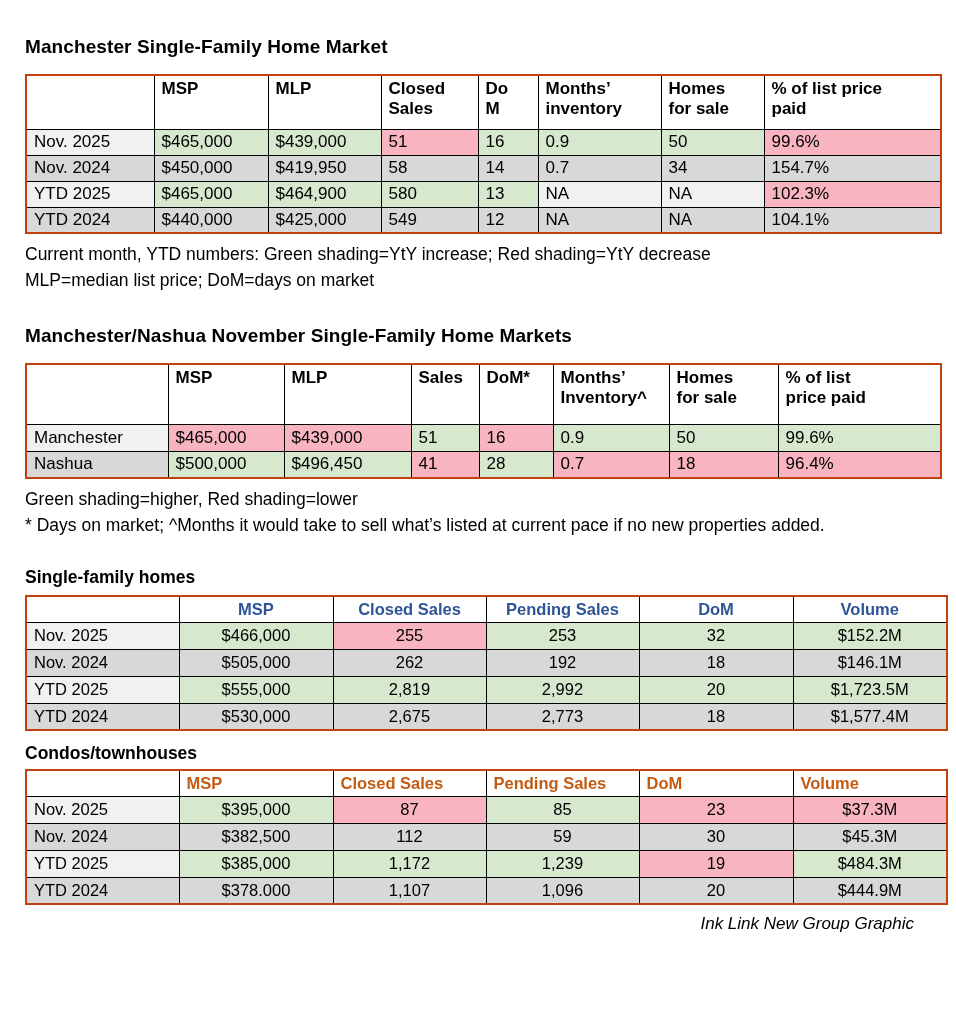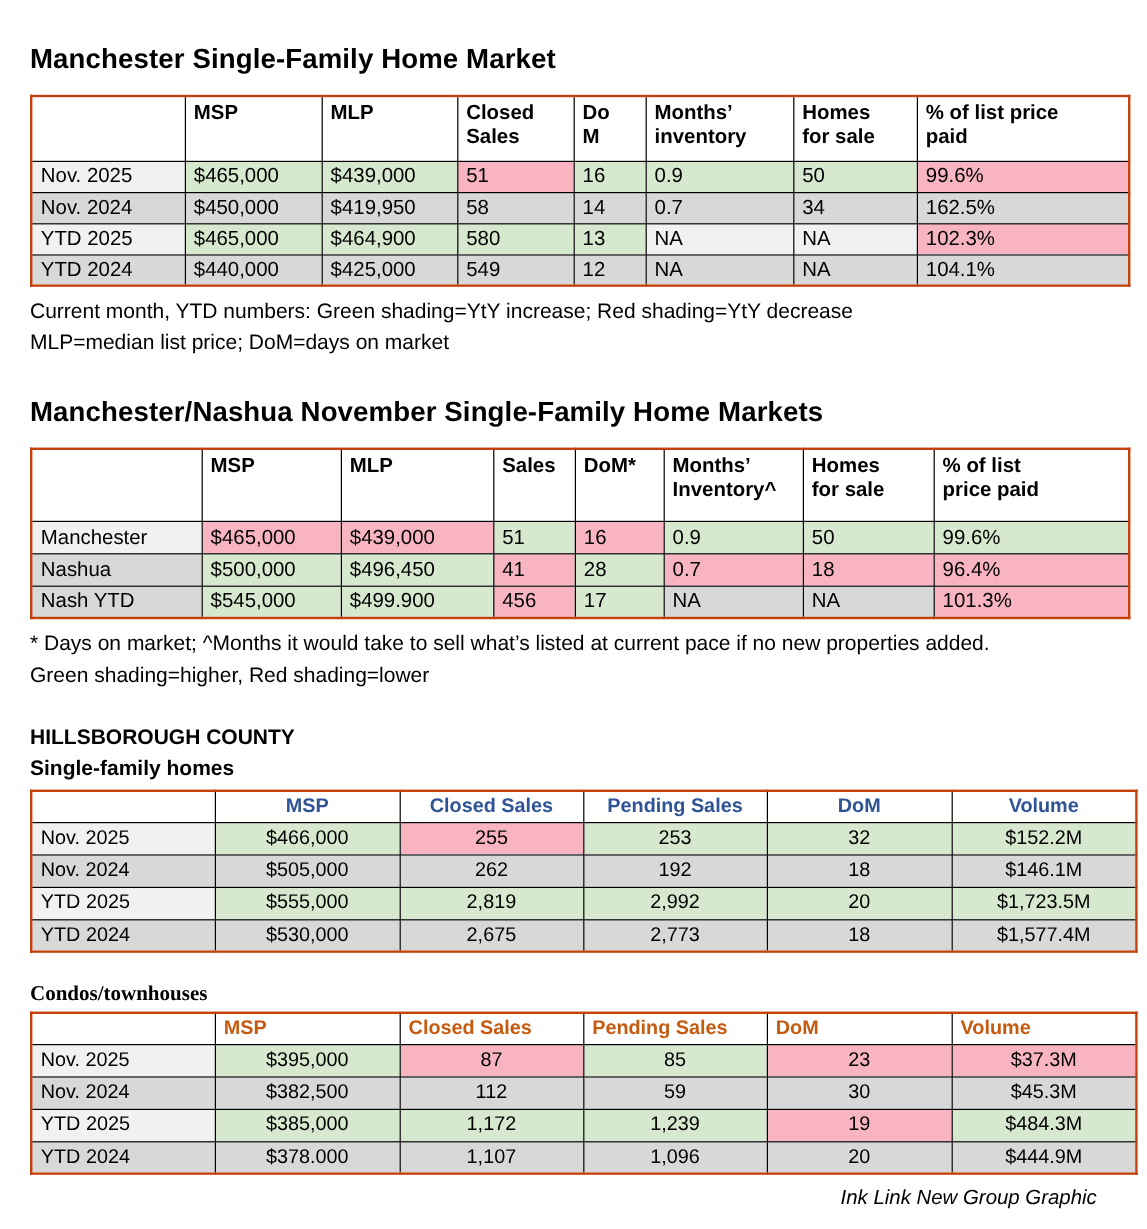--- a/index.html
+++ b/index.html
@@ -5,21 +5,21 @@
   * { box-sizing: border-box; }
   html,body { margin:0; padding:0; }
   body {
     width: 956px; height: 1024px;
     background: #ffffff; color: #000;
     font-family: "Liberation Sans", sans-serif;
     padding: 36px 14px 0 25px;
     overflow: hidden;
   }
   .section-title {
-    font-size: 23px; font-weight: 700; margin: 0 0 16px 0;
+    font-size: 19px; font-weight: 700; margin: 0 0 16px 0;
     letter-spacing: 0.1px;
   }
   table {
     border-collapse: collapse; table-layout: fixed;
     border: 2px solid #c2410c;
   }
   th, td {
     border: 1.5px solid #000;
     padding: 1px 7px;
     overflow: hidden;
@@ -45,21 +45,21 @@
   
   .bg-g  { background: #d6e8cd; }
   .bg-p  { background: #f8b5c1; }
   .bg-lt { background: #f1f1f1; }
   .bg-gy { background: #d8d8d8; }
 
   .notes { margin: 7px 0 0 0; font-size: 17.5px; line-height: 26px; }
   .notes div { margin: 0; }
   .gap-lg { margin-top: 32px; }
   .county-block { margin-top: 26px; font-size: 17.5px; font-weight: 700; line-height: 26px; }
-  .sub-title { font-size: 17.5px; font-weight: 700; margin: 23px 0 5px 0; font-family: Liberation Serif, serif; }
+  .sub-title { font-size: 17.5px; font-weight: 700; margin: 12px 0 5px 0; }
   .sub-title-first { font-size: 17.5px; font-weight: 700; margin: 0 0 5px 0; }
   .credit {
     font-style: italic; font-size: 17px; text-align: right;
     margin: 8px 28px 0 0; line-height: 22px;
   }
 </style>
 </head>
 <body>
 
 <div class="section-title">Manchester Single-Family Home Market</div>
@@ -104,21 +104,21 @@
         <td class="bg-p">99.6%</td>
       </tr>
       <tr>
         <td class="rowlabel bg-gy">Nov. 2024</td>
         <td class="bg-gy">$450,000</td>
         <td class="bg-gy">$419,950</td>
         <td class="bg-gy">58</td>
         <td class="bg-gy">14</td>
         <td class="bg-gy">0.7</td>
         <td class="bg-gy">34</td>
-        <td class="bg-gy">162.5%</td>
+        <td class="bg-gy">154.7%</td>
       </tr>
       <tr>
         <td class="rowlabel bg-lt">YTD 2025</td>
         <td class="bg-g">$465,000</td>
         <td class="bg-g">$464,900</td>
         <td class="bg-g">580</td>
         <td class="bg-g">13</td>
         <td class="bg-lt">NA</td>
         <td class="bg-lt">NA</td>
         <td class="bg-p">102.3%</td>
@@ -183,40 +183,29 @@
       <tr>
         <td class="rowlabel bg-gy">Nashua</td>
         <td class="bg-g">$500,000</td>
         <td class="bg-g">$496,450</td>
         <td class="bg-p">41</td>
         <td class="bg-g">28</td>
         <td class="bg-p">0.7</td>
         <td class="bg-p">18</td>
         <td class="bg-p">96.4%</td>
       </tr>
-      <tr>
-        <td class="rowlabel bg-gy">Nash YTD</td>
-        <td class="bg-g">$545,000</td>
-        <td class="bg-g">$499.900</td>
-        <td class="bg-p">456</td>
-        <td class="bg-g">17</td>
-        <td class="bg-gy">NA</td>
-        <td class="bg-gy">NA</td>
-        <td class="bg-p">101.3%</td>
-      </tr>
     </tbody>
   </table>
 
 <div class="notes">
+  <div>Green shading=higher, Red shading=lower</div>
   <div>* Days on market; ^Months it would take to sell what’s listed at current pace if no new properties added.</div>
-  <div>Green shading=higher, Red shading=lower</div>
 </div>
 
 <div class="county-block">
-  <div>HILLSBOROUGH COUNTY</div>
   <div class="sub-title-first">Single-family homes</div>
 </div>
 
 <table class="t34 t3">
     <colgroup>
       <col style="width: 153px;">
       <col style="width: 154px;">
       <col style="width: 153px;">
       <col style="width: 153px;">
       <col style="width: 154px;">

